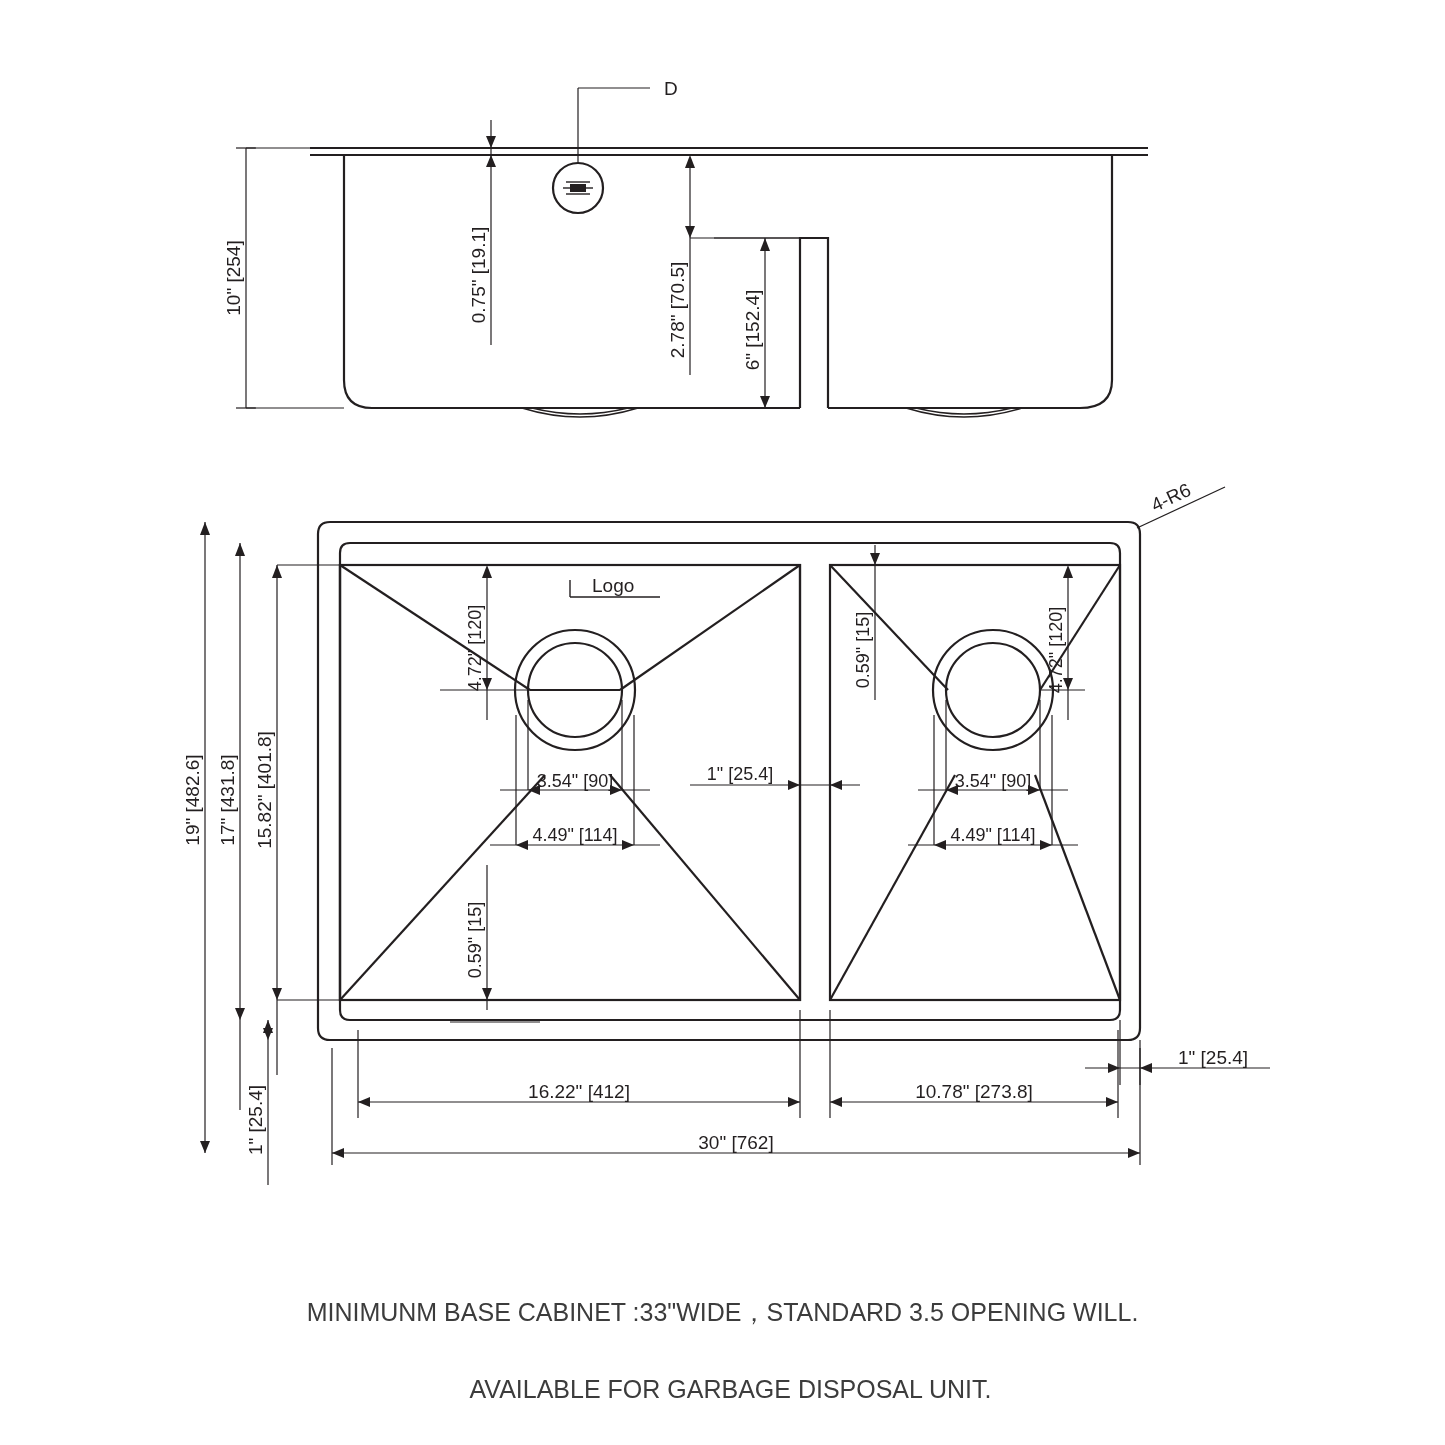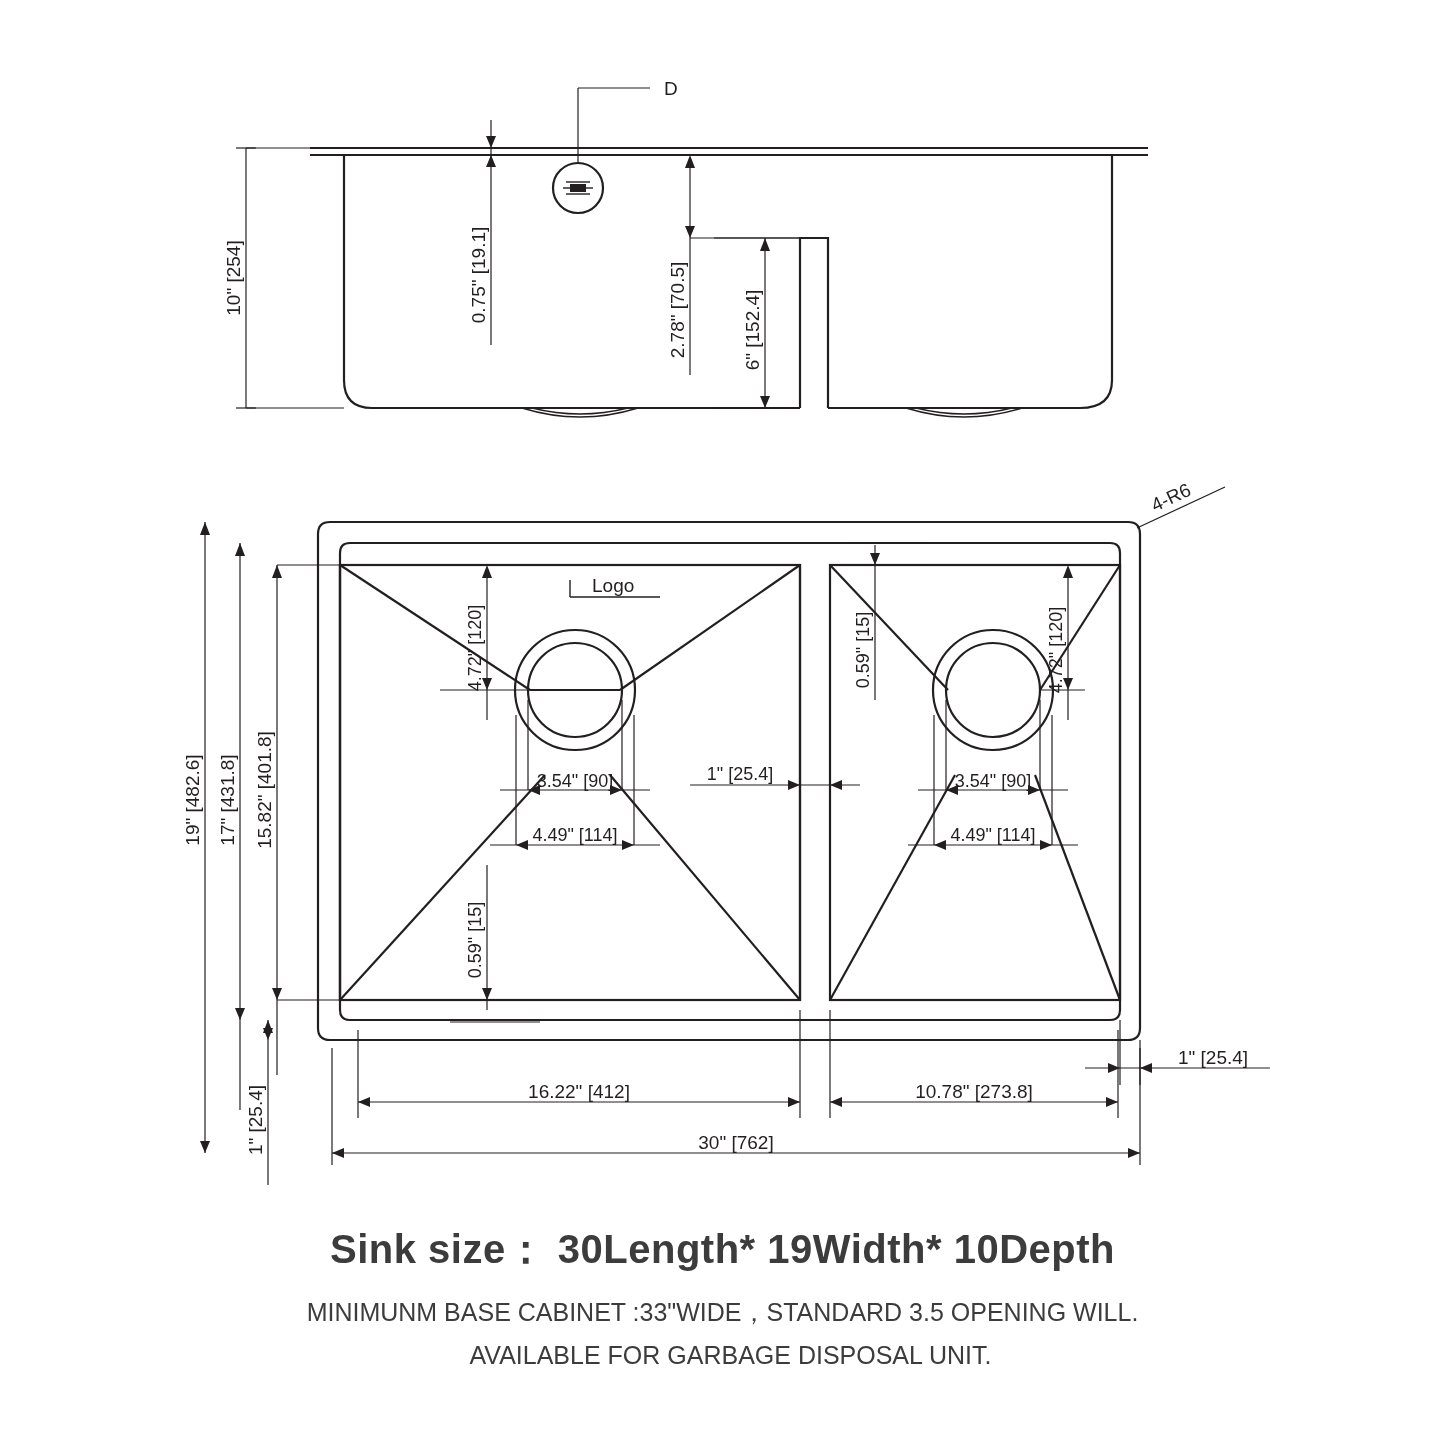--- a/index.html
+++ b/index.html
@@ -49,21 +49,21 @@
   .caption-sub {
     position: absolute;
     left: 0;
     width: 1445px;
     text-align: center;
     font-size: 25px;
     color: #3c3c3c;
     font-family: "Liberation Sans", sans-serif;
   }
   .caption-sub.l1 { top: 1296px; }
-  .caption-sub.l2 { top: 1341px; padding-left: 16px; }
+  .caption-sub.l2 { top: 1375px; padding-left: 16px; }
 </style>
 </head>
 <body>
 
 <div id="page">
 
   <svg class="drawing" viewBox="0 0 1445 1445">
 
     <g>
 
@@ -310,17 +310,16 @@
         <line class="ln-dim" x1="1120" y1="1020" x2="1120" y2="1085"></line>
         <line class="ln-dim" x1="1140" y1="1040" x2="1140" y2="1085"></line>
         <line class="ln-dim" x1="1085" y1="1068" x2="1270" y2="1068"></line>
         <polygon points="1120,1068 1108,1063 1108,1073" fill="#231f20"></polygon>
         <polygon points="1140,1068 1152,1063 1152,1073" fill="#231f20"></polygon>
         <text class="txt" x="1178" y="1064">1" [25.4]</text>
       </g>
     </g>
   </svg>
 
-  <div class="caption-main">Sink size： 30Length* 19Width* 10Depth</div>
   <div class="caption-sub l1">MINIMUNM BASE CABINET :33"WIDE，STANDARD 3.5 OPENING WILL.</div>
   <div class="caption-sub l2">AVAILABLE FOR GARBAGE DISPOSAL UNIT.</div>
 
 </div>
 
 </body></html>

